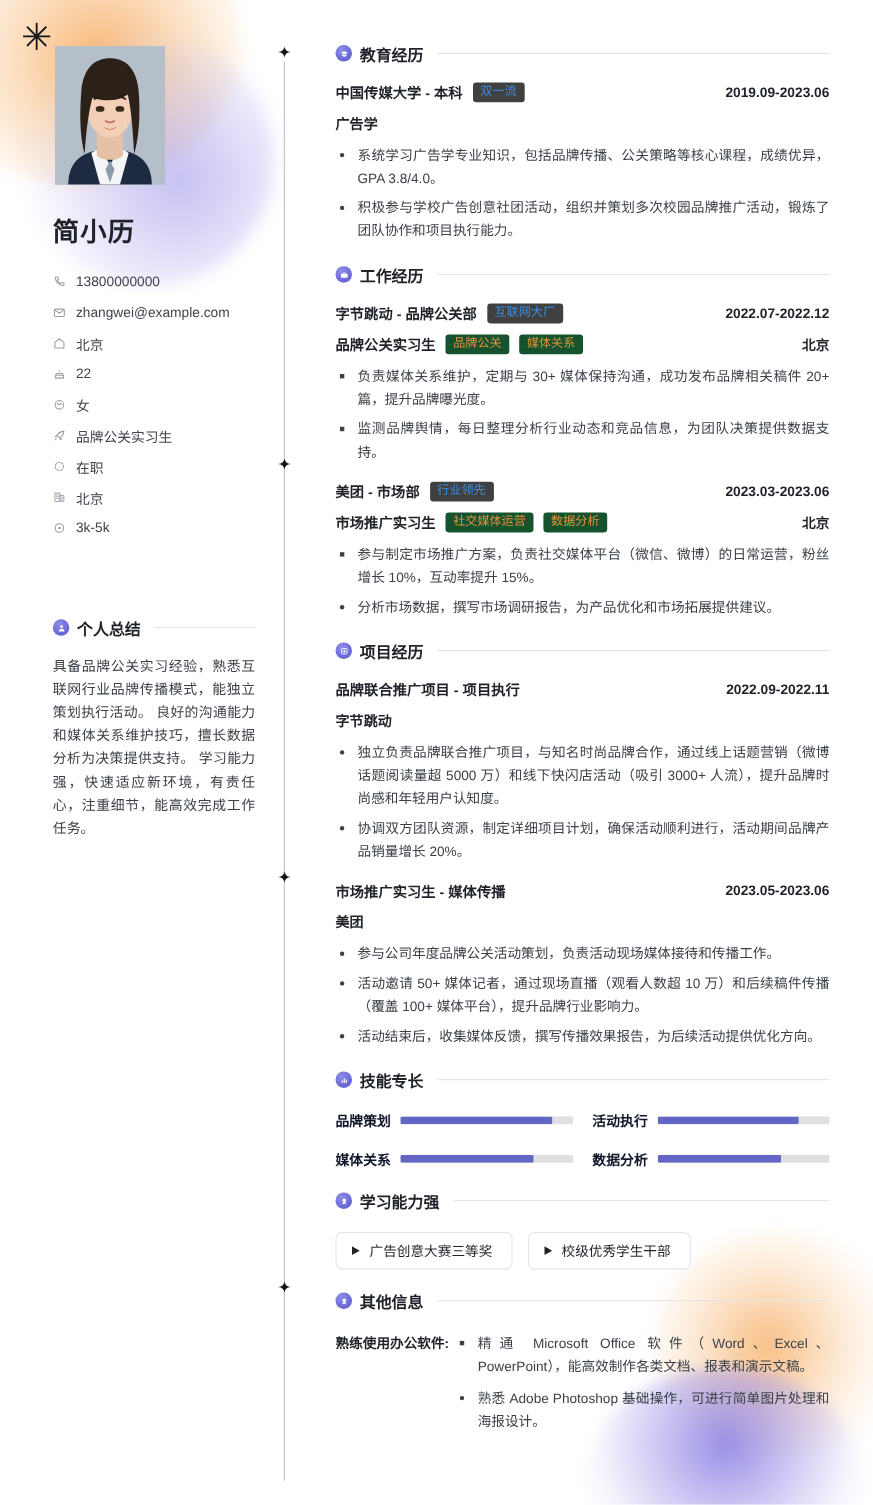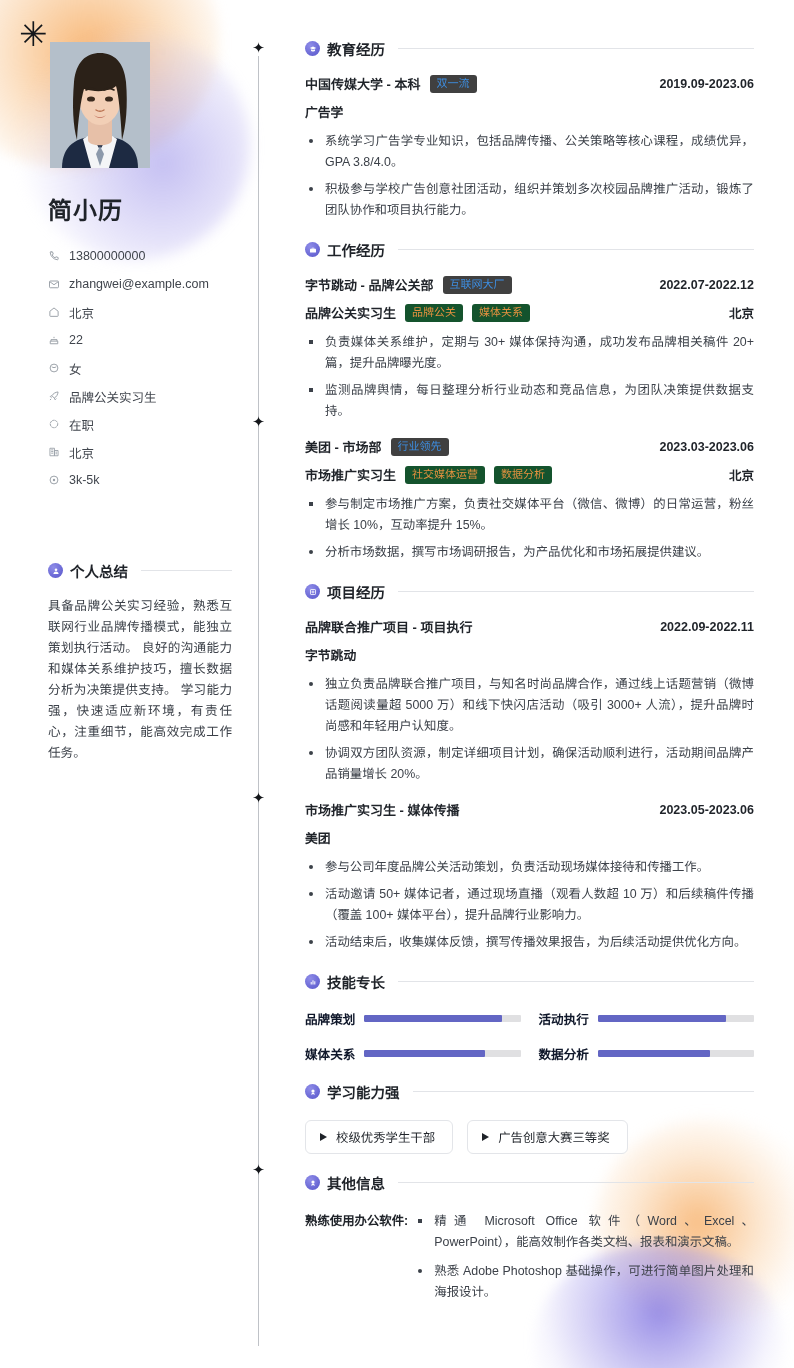--- a/index.html
+++ b/index.html
@@ -637,25 +637,25 @@
               <path d="M5.6 9.4L4.6 14l3.4-1.8L11.4 14l-1-4.6z"></path>
             </svg>
         </span>
         <span class="sec-title">学习能力强</span>
         <span class="sec-rule"></span>
       </div>
 
       <div id="honors-row">
         <div class="honor-chip">
           <span class="play-tri"></span>
-          <span>校级优秀学生干部</span>
+          <span>广告创意大赛三等奖</span>
         </div>
         <div class="honor-chip">
           <span class="play-tri"></span>
-          <span>广告创意大赛三等奖</span>
+          <span>校级优秀学生干部</span>
         </div>
       </div>
     </section>
 
     <section class="section">
       <div class="sec-head">
         <span class="sec-badge">
           <svg viewBox="0 0 16 16" fill="currentColor">
               <circle cx="8" cy="6.2" r="3.2"></circle>
               <path d="M5.6 9.4L4.6 14l3.4-1.8L11.4 14l-1-4.6z"></path>

